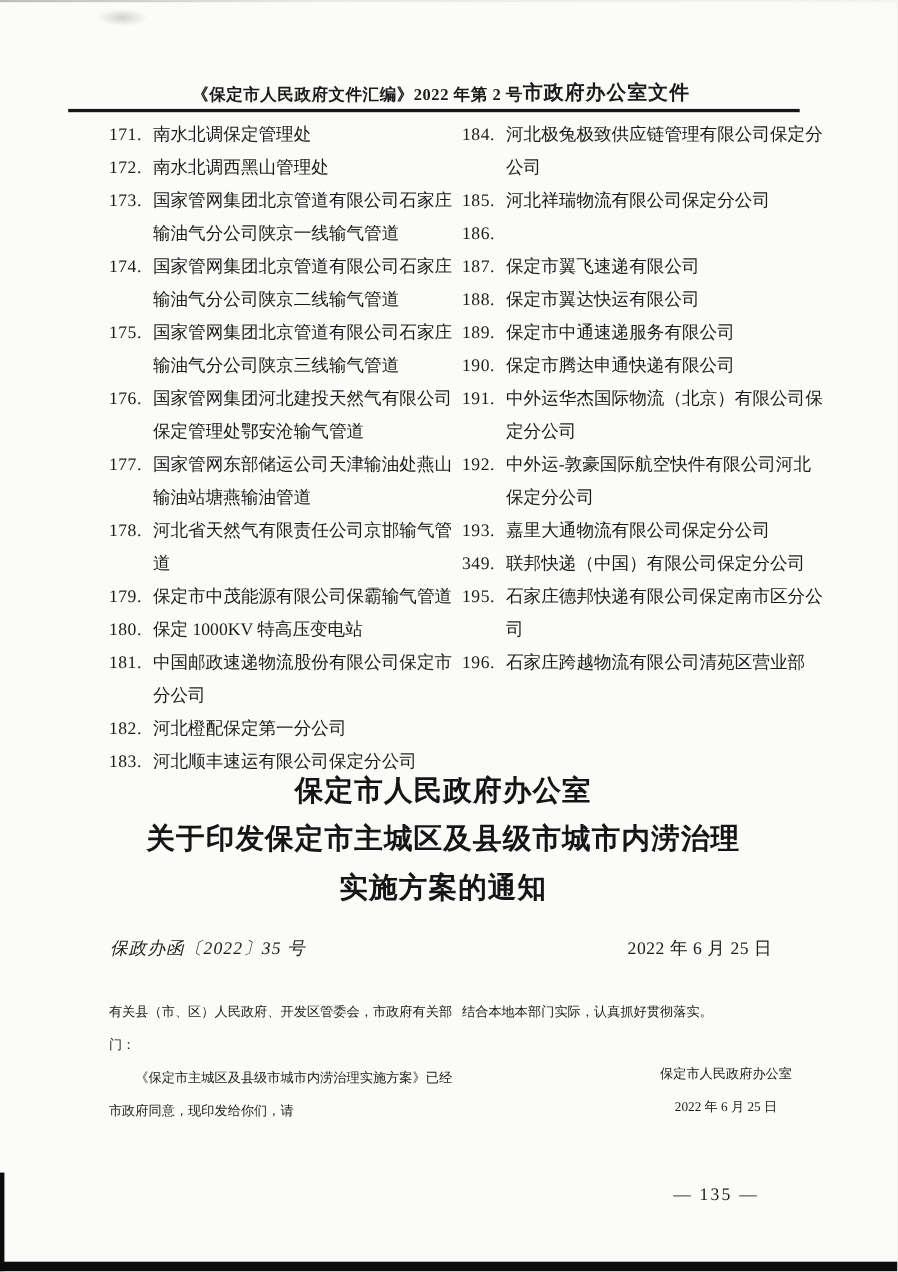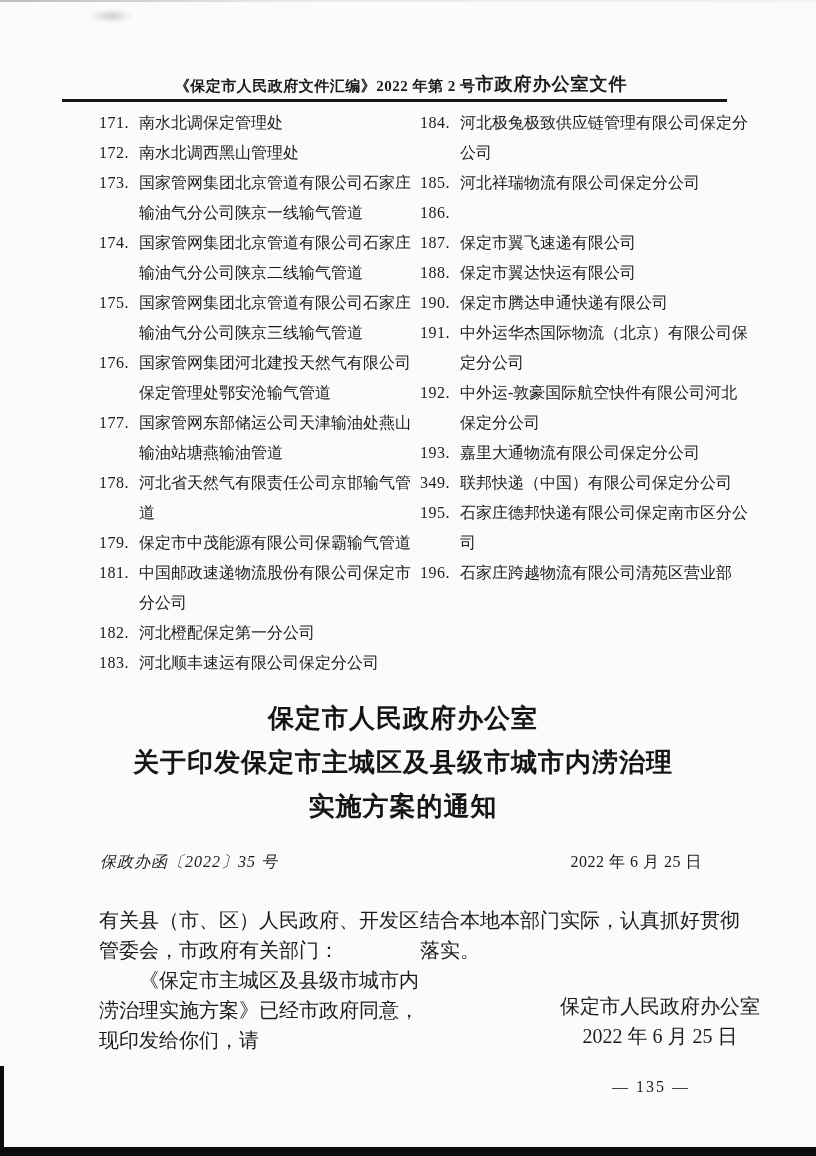--- a/index.html
+++ b/index.html
@@ -41,21 +41,21 @@
     font-size:26px; line-height:44px; letter-spacing:1px; color:#151515; }
 
   
   .docnum-row { position:absolute; top:852px; left:100px; right:76px;
     display:flex; justify-content:space-between; align-items:center; }
   .docnum { font-style:italic; font-size:16px; letter-spacing:1px; }
   .docdate-top { font-size:16px; margin-right:38px; letter-spacing:.5px; }
 
   
   .body-section { position:absolute; top:905px; left:99px; right:40px; display:flex; }
-  .body-col { font-size:20px; line-height:30px; }
+  .body-col { font-size:12px; line-height:30px; }
   .body-col.left { width:321px; flex:none; }
   .body-col.right { flex:1; }
   .body-col p { margin:0; width:320px; }
   .body-col p.indent { text-indent:2em; }
   .sig-block { width:200px; margin:26px 16px 0 auto; text-align:center; line-height:30px; }
 
   
   .page-number { position:absolute; top:1042px; right:126px; font-size:16px; letter-spacing:2px;margin-top:36px; }
 </style>
 </head>
@@ -107,20 +107,24 @@
         </div>
         <div class="list-item">
           <span class="num">178.</span>
           <span class="txt">河北省天然气有限责任公司京邯输气管道</span>
         </div>
         <div class="list-item">
           <span class="num">179.</span>
           <span class="txt">保定市中茂能源有限公司保霸输气管道</span>
         </div>
         <div class="list-item">
+          <span class="num">180.</span>
+          <span class="txt">保定 1000KV 特高压变电站</span>
+        </div>
+        <div class="list-item">
           <span class="num">181.</span>
           <span class="txt">中国邮政速递物流股份有限公司保定市分公司</span>
         </div>
         <div class="list-item">
           <span class="num">182.</span>
           <span class="txt">河北橙配保定第一分公司</span>
         </div>
         <div class="list-item">
           <span class="num">183.</span>
           <span class="txt">河北顺丰速运有限公司保定分公司</span>
@@ -138,20 +142,24 @@
         <div class="list-item">
           <span class="num">186.</span>
         </div>
         <div class="list-item">
           <span class="num">187.</span>
           <span class="txt">保定市翼飞速递有限公司</span>
         </div>
         <div class="list-item">
           <span class="num">188.</span>
           <span class="txt">保定市翼达快运有限公司</span>
+        </div>
+        <div class="list-item">
+          <span class="num">189.</span>
+          <span class="txt">保定市中通速递服务有限公司</span>
         </div>
         <div class="list-item">
           <span class="num">190.</span>
           <span class="txt">保定市腾达申通快递有限公司</span>
         </div>
         <div class="list-item">
           <span class="num">191.</span>
           <span class="txt">中外运华杰国际物流（北京）有限公司保定分公司</span>
         </div>
         <div class="list-item">

